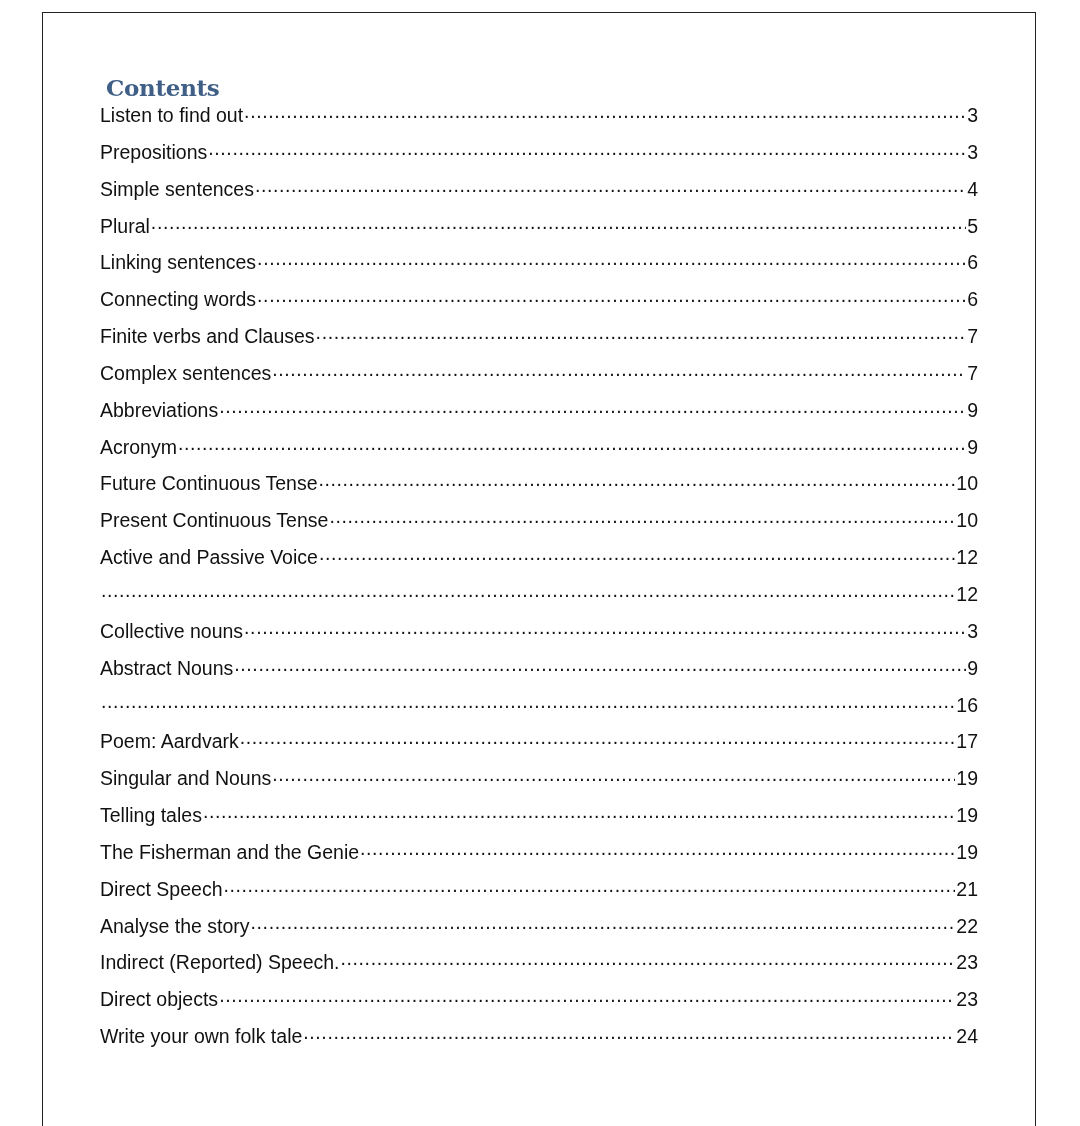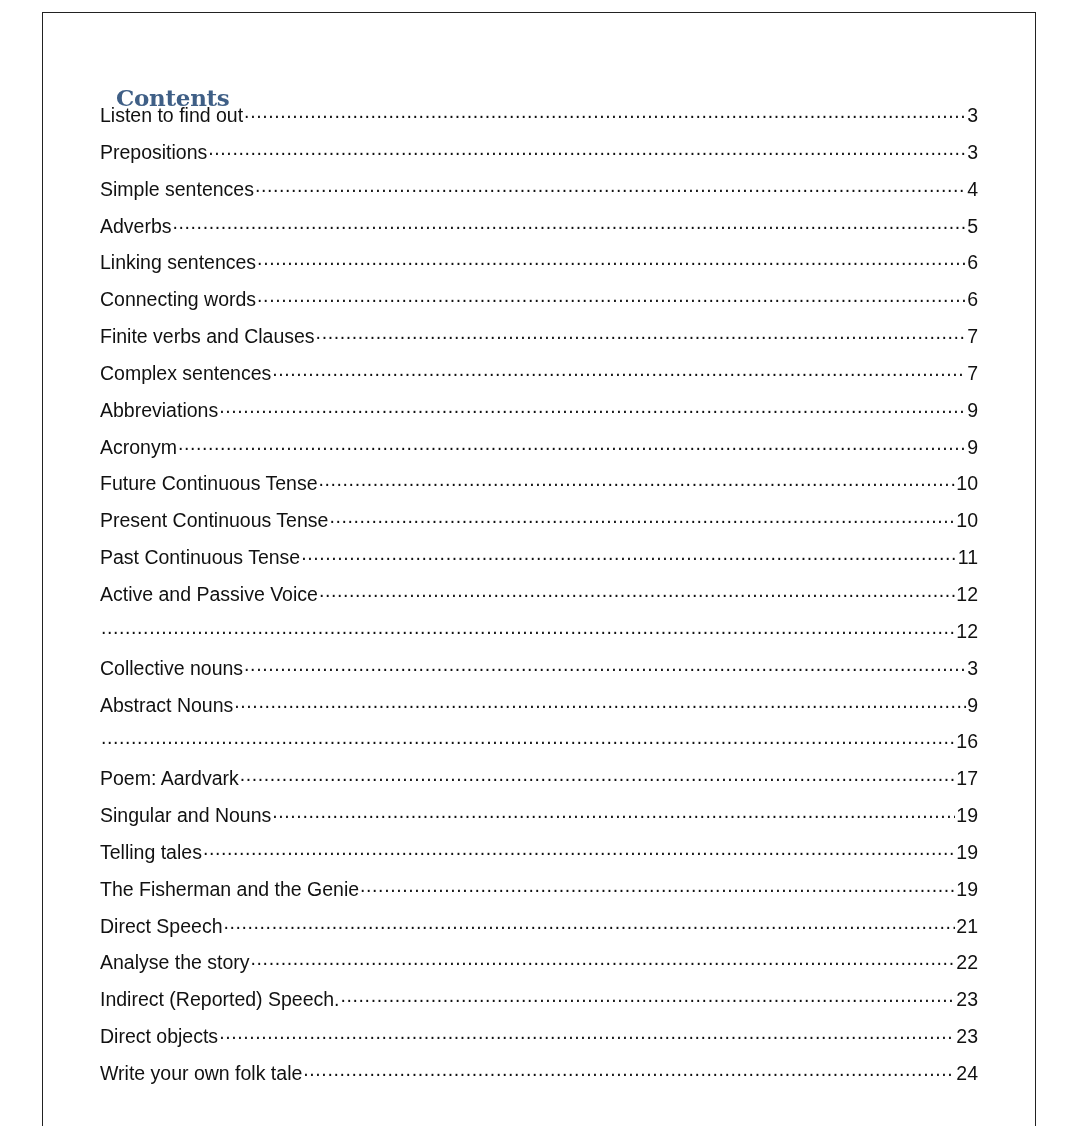--- a/index.html
+++ b/index.html
@@ -26,21 +26,21 @@
     }
     .title {
       position: absolute;
       left: 100px;
       top: 68px;
       font-family: "DejaVu Serif", "Liberation Serif", serif;
       font-weight: bold;
       font-size: 23px;
       color: #3f5f86;
       letter-spacing: -0.3px;
-      margin: 16px;
+      margin: 6px;
     }
     .toc {
       position: absolute;
       left: 100px;
       top: 101px;
       width: 878px;
       margin: 0;
       padding: 0;
       list-style: none;
     }
@@ -96,21 +96,21 @@
       <span class="toc-label">Prepositions</span>
       <span class="toc-leader"></span>
       <span class="toc-page">3</span>
     </li>
   <li class="toc-entry">
       <span class="toc-label">Simple sentences</span>
       <span class="toc-leader"></span>
       <span class="toc-page">4</span>
     </li>
   <li class="toc-entry">
-      <span class="toc-label">Adverbs</span>
+      <span class="toc-label">Plural</span>
       <span class="toc-leader"></span>
       <span class="toc-page">5</span>
     </li>
   <li class="toc-entry">
       <span class="toc-label">Linking sentences</span>
       <span class="toc-leader"></span>
       <span class="toc-page">6</span>
     </li>
   <li class="toc-entry">
       <span class="toc-label">Connecting words</span>
@@ -141,25 +141,20 @@
       <span class="toc-label">Future Continuous Tense</span>
       <span class="toc-leader"></span>
       <span class="toc-page">10</span>
     </li>
   <li class="toc-entry">
       <span class="toc-label">Present Continuous Tense</span>
       <span class="toc-leader"></span>
       <span class="toc-page">10</span>
     </li>
   <li class="toc-entry">
-      <span class="toc-label">Past Continuous Tense</span>
-      <span class="toc-leader"></span>
-      <span class="toc-page">11</span>
-    </li>
-  <li class="toc-entry">
       <span class="toc-label">Active and Passive Voice</span>
       <span class="toc-leader"></span>
       <span class="toc-page">12</span>
     </li>
   <li class="toc-entry">
       <span class="toc-leader"></span>
       <span class="toc-page">12</span>
     </li>
   <li class="toc-entry">
       <span class="toc-label">Collective nouns</span>

